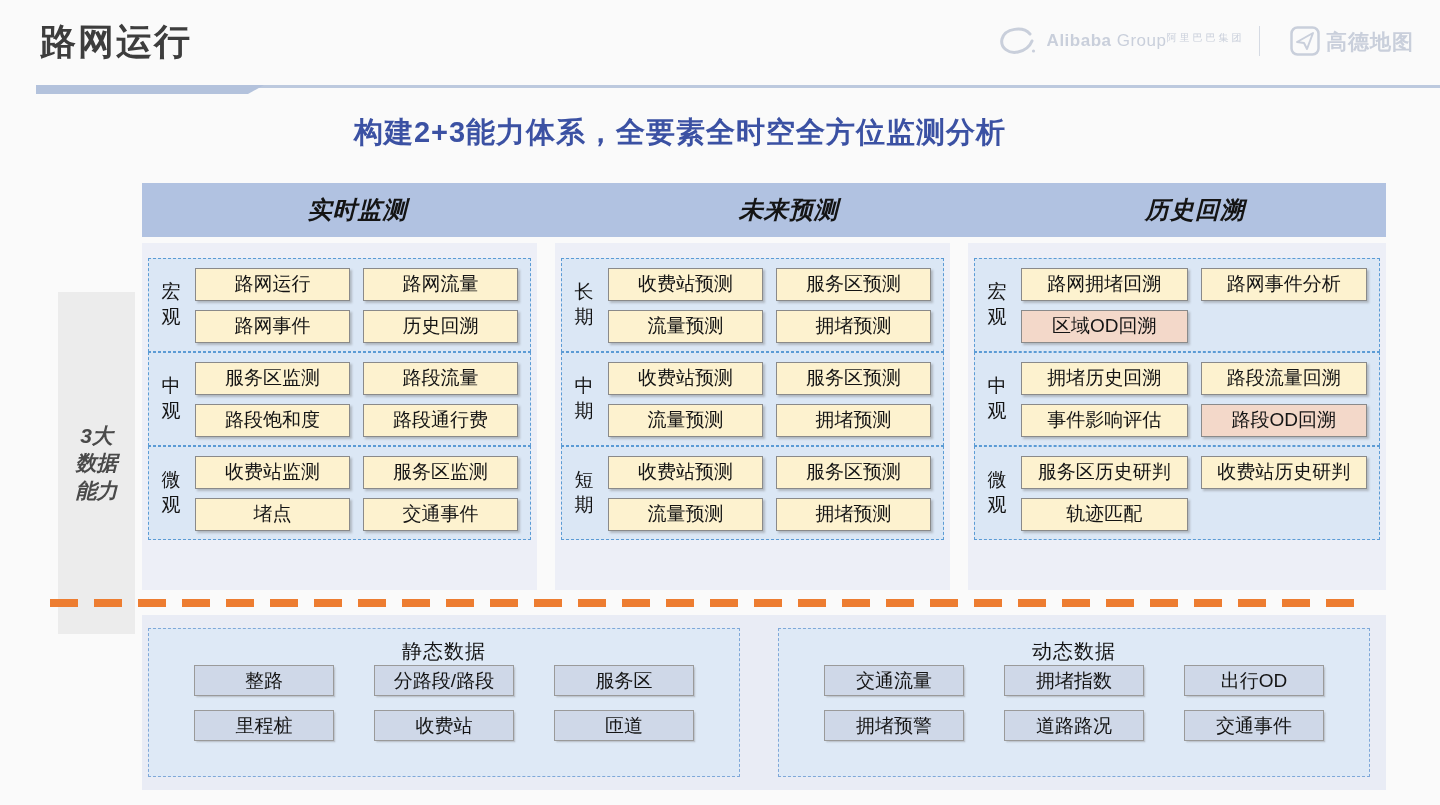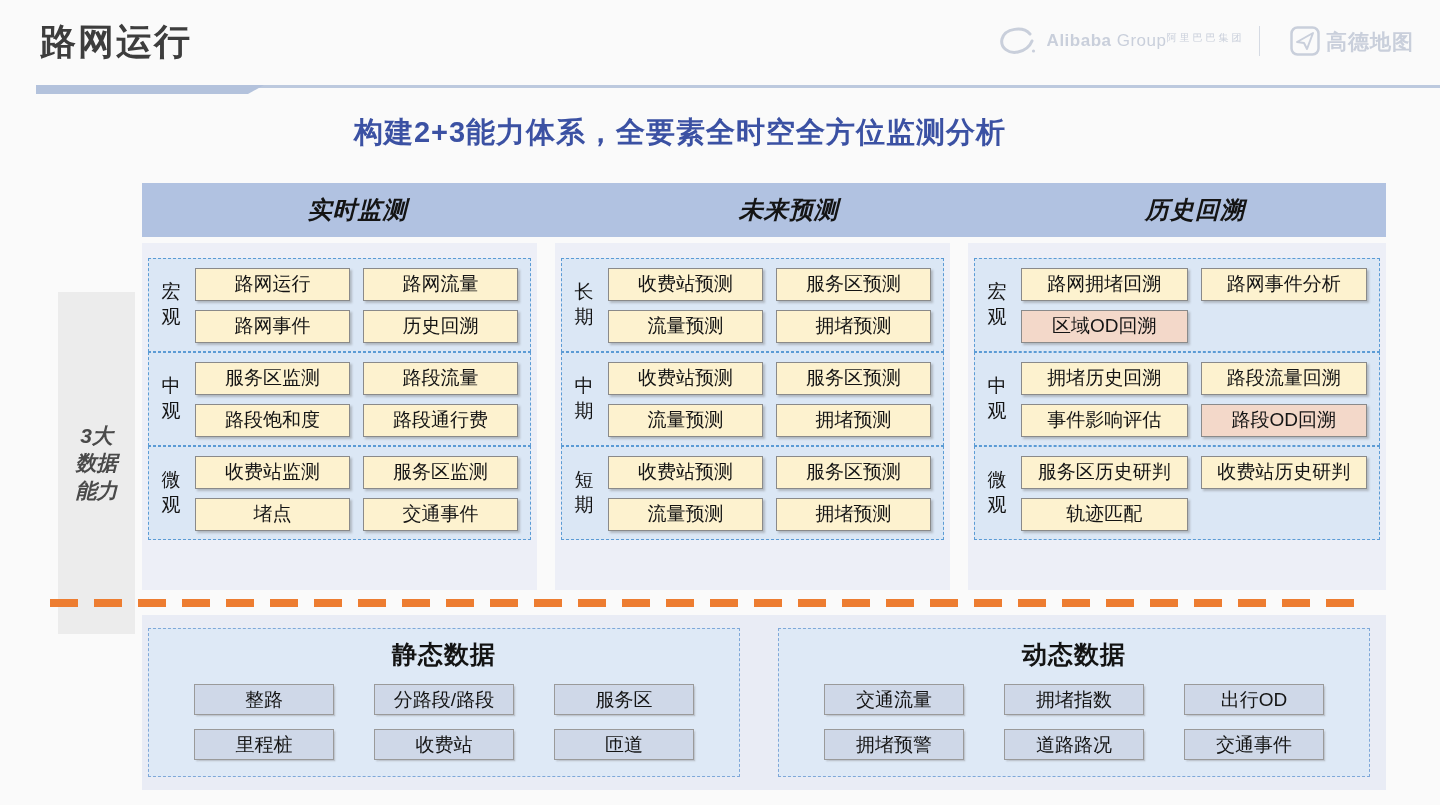--- a/index.html
+++ b/index.html
@@ -92,25 +92,25 @@
   }
   
   .bottom-panel{position:absolute;left:142px;top:615px;width:1244px;height:175px;background:#e9ecf5;}
   .sub-panel{
     position:absolute;top:13px;width:592px;height:149px;box-sizing:border-box;
     background:#dee9f6;border:1.2px dashed #7fa8d9;
   }
   .sub-panel.static{left:6px;}
   .sub-panel.dynamic{left:636px;}
   .sub-title{
-    text-align:center;font-size:25px;font-weight:bold;color:#141414;margin-top:9px;letter-spacing:1px;
+    text-align:center;font-size:20px;font-weight:normal;color:#141414;margin-top:9px;letter-spacing:1px;
   }
   .sub-grid{
     display:grid;grid-template-columns:repeat(3,140px);gap:14px 40px;
-    justify-content:center;margin-top:13px;
+    justify-content:center;
   }
   .data-chip{
     height:31px;box-sizing:border-box;display:flex;align-items:center;justify-content:center;
     font-size:19px;color:#141414;background:#cfd8e8;border:1.5px solid #9a9a9a;
     box-shadow:1.5px 1.5px 1.5px rgba(120,120,120,.3);white-space:nowrap;
   }
 </style>
 </head>
 <body>
 

